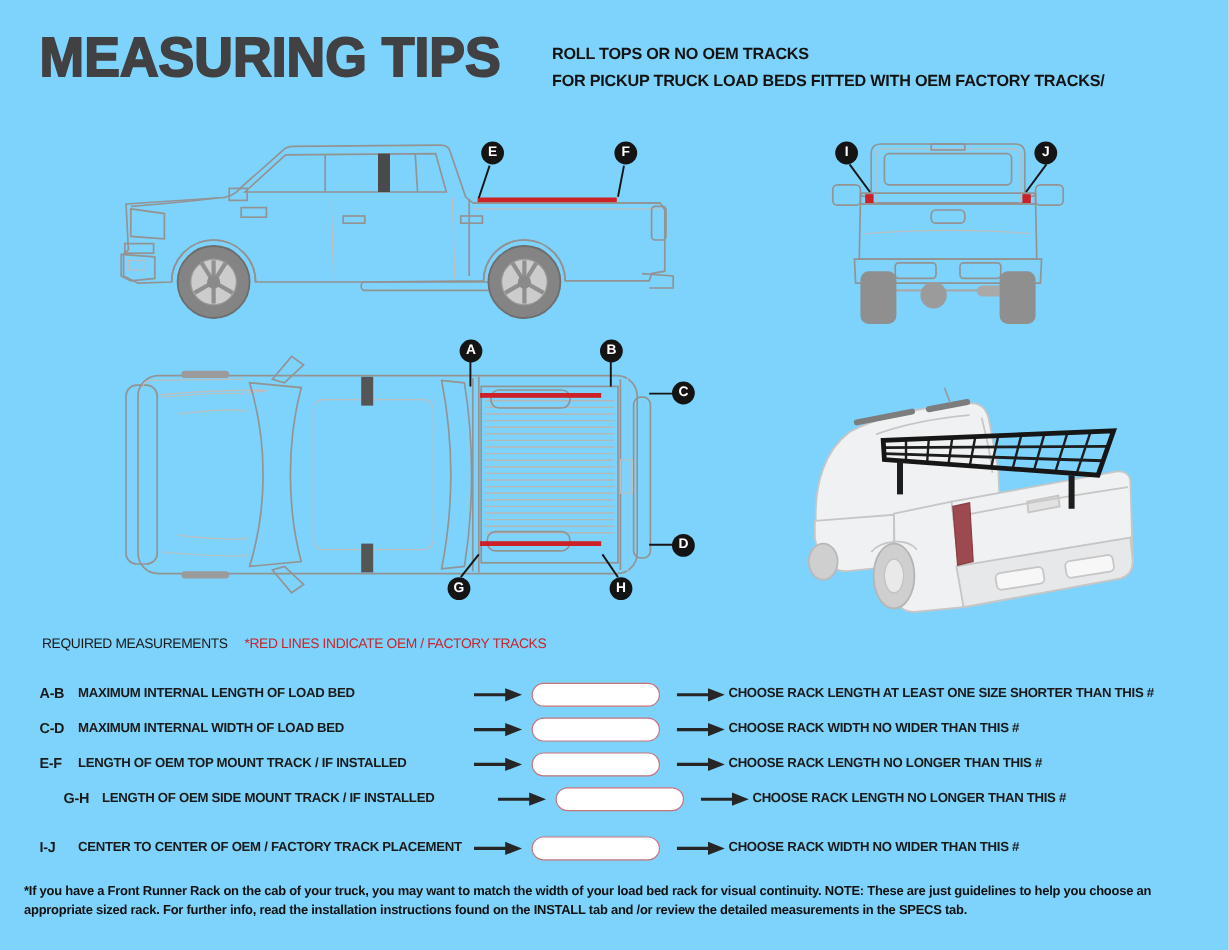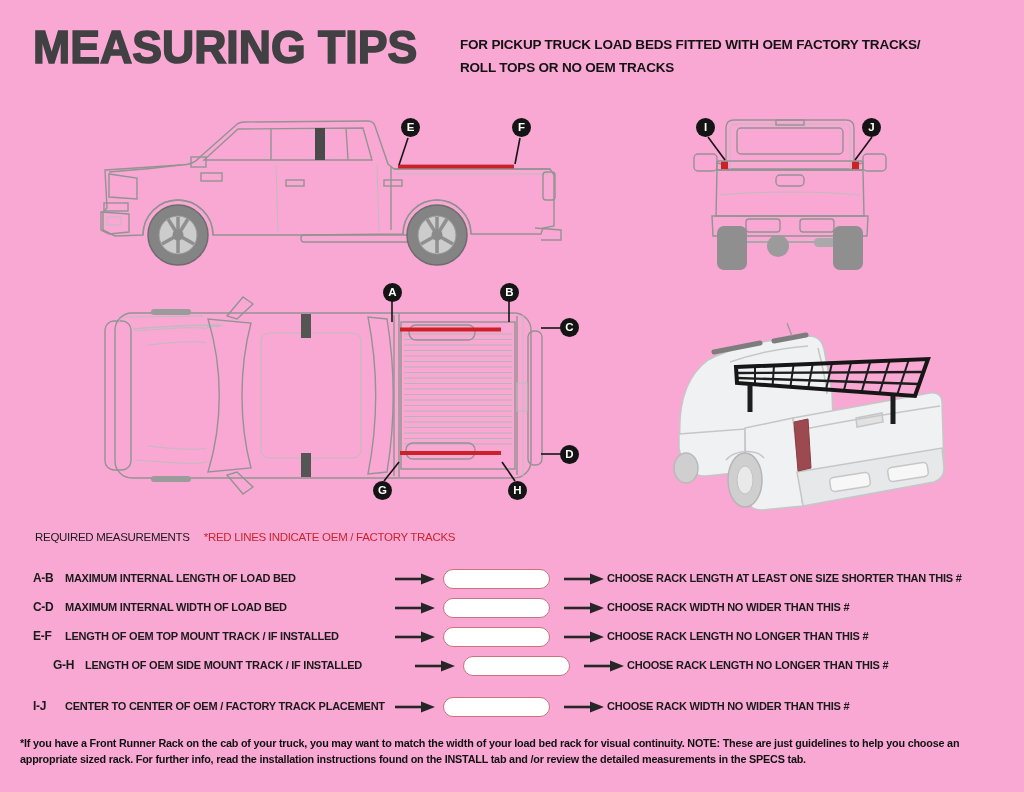--- a/index.html
+++ b/index.html
@@ -1,18 +1,18 @@
 <!DOCTYPE html>
 <html><head>
 <meta charset="utf-8">
 <style>
   * { margin:0; padding:0; box-sizing:border-box; }
   html,body { background:#ffffff; }
   .page {
-    position:relative; width:1024px; height:792px; background:#f9a8d4;
+    position:relative; width:1024px; height:792px; background:#7dd3fc;
     font-family:"Liberation Sans", sans-serif; color:#1a1a1a; overflow:hidden;
   }
   .abs { position:absolute; }
 
   
   .title {
     left:33px; top:20px; font-size:46px; font-weight:700; color:#414042;
     letter-spacing:0px; -webkit-text-stroke:1.6px #414042;
     transform:scaleX(0.97); transform-origin:left top; white-space:nowrap;
   }
@@ -52,22 +52,22 @@
   .lt { stroke:#bdbdbd; stroke-width:1; fill:none; }
   .leader { stroke:#161616; stroke-width:1.6; fill:none; }
 </style>
 </head>
 <body>
 
 <div class="page">
 
   <div class="abs title">MEASURING TIPS</div>
   <div class="abs subtitle">
+    <div>ROLL TOPS OR NO OEM TRACKS</div>
     <div>FOR PICKUP TRUCK LOAD BEDS FITTED WITH OEM FACTORY TRACKS/</div>
-    <div>ROLL TOPS OR NO OEM TRACKS</div>
   </div>
 
   <div class="abs" style="left:95px; top:108px; width:470px; height:177px;">
     <svg width="470" height="177" viewBox="0 0 470 177">
 
       <path class="ln" fill="#ffffff" d="M10,62 L86,57 C96,57 101,54 105,49 L140,18 C142,15.5 146,14 150,14 L272,13 C276,13 279,14.5 280,18 L293,56 L299,61 L455,61 L459,67 L459,118 L448,120 L446,126 L376,126 A34,34 0 0 0 308,126 L212,127 L118,127 A34,34 0 0 0 48,127 L20,128 L8,122 L8,104 L12,100 L10,62 Z"></path>
 
       <path class="ln" d="M14,64 C40,62 70,59 86,57"></path>
       <path class="ln" fill="#f4f4f4" d="M14,66 L42,70 L42,91 L14,89 Z"></path>
       <rect class="ln" x="9" y="95" width="24" height="8" fill="#f0f0f0"></rect>

